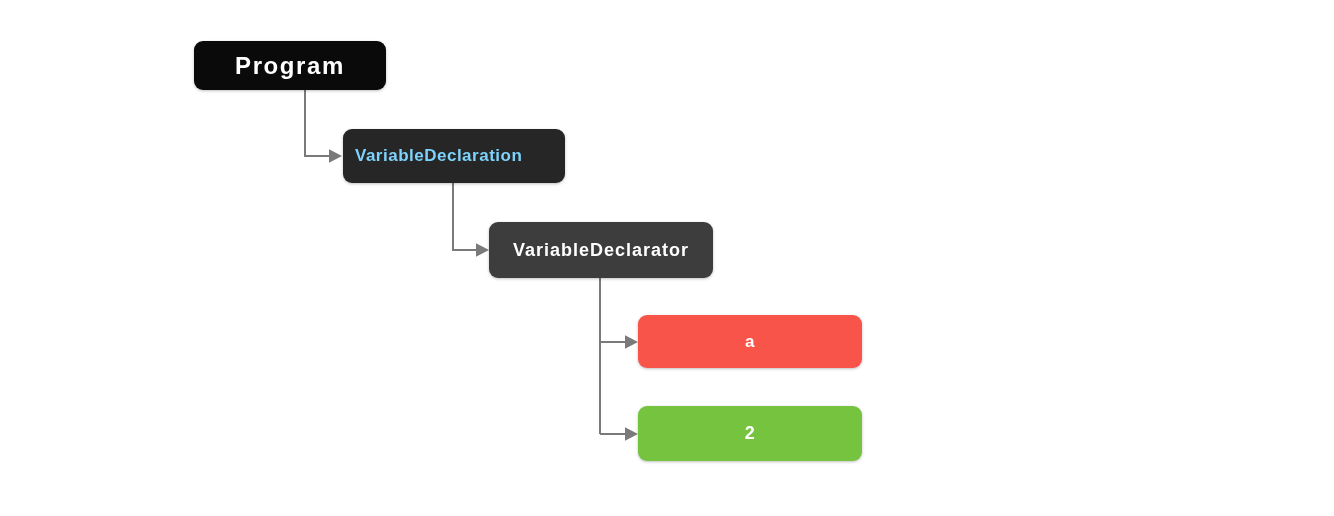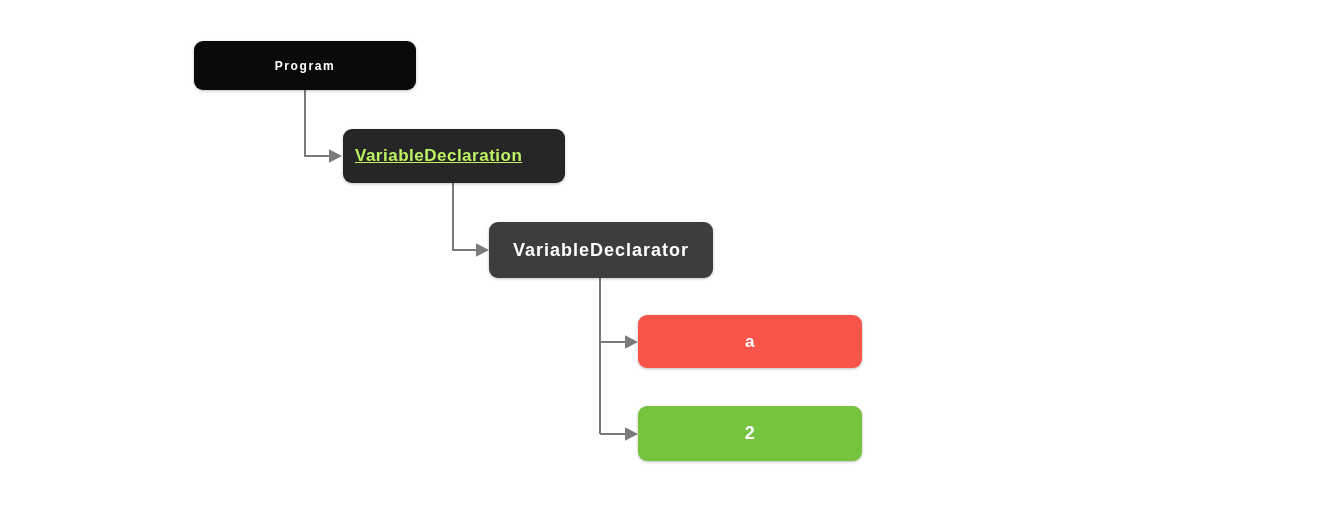--- a/index.html
+++ b/index.html
@@ -33,22 +33,22 @@
     justify-content: center;
     border-radius: 9px;
     box-sizing: border-box;
     color: #ffffff;
     font-weight: bold;
     box-shadow: 0 1px 3px rgba(0,0,0,0.25);
     cursor: pointer;
   }
   .node-program {
     left: 194px; top: 41px;
-    width: 222px; height: 49px;
-    font-size: 12px;
+    width: 192px; height: 49px;
+    font-size: 24px;
     letter-spacing: 1.6px;
   }
   .node-variable-declaration {
     left: 343px; top: 129px;
     width: 222px; height: 54px;
     justify-content: flex-start;
     padding-left: 12px;
     font-size: 17px;
     letter-spacing: 0.5px;
     line-height: 1.12;
@@ -101,21 +101,21 @@
       <polygon points="489,250 476,243.2 476,256.8"></polygon>
       <polygon points="638,342 625,335.2 625,348.8"></polygon>
       <polygon points="638,434 625,427.2 625,440.8"></polygon>
     </g>
   </svg>
 
   <div class="node node-program" style="background: rgb(10, 10, 10); color: rgb(255, 255, 255);">
     <span class="node-label">Program</span>
   </div>
 
-  <div class="node node-variable-declaration" style="background: rgb(38, 38, 38); color: #bef264; text-decoration: underline;">
+  <div class="node node-variable-declaration" style="background: rgb(38, 38, 38); color: #7dd3fc;">
     <span class="node-label">VariableDeclaration</span>
   </div>
 
   <div class="node node-variable-declarator" style="background: rgb(61, 61, 61); color: rgb(255, 255, 255); text-align: right;">
     <span class="node-label">VariableDeclarator</span>
   </div>
 
   <div class="node node-identifier" style="background: rgb(249, 84, 74); color: rgb(255, 255, 255);">
     <span class="node-label">a</span>
   </div>

